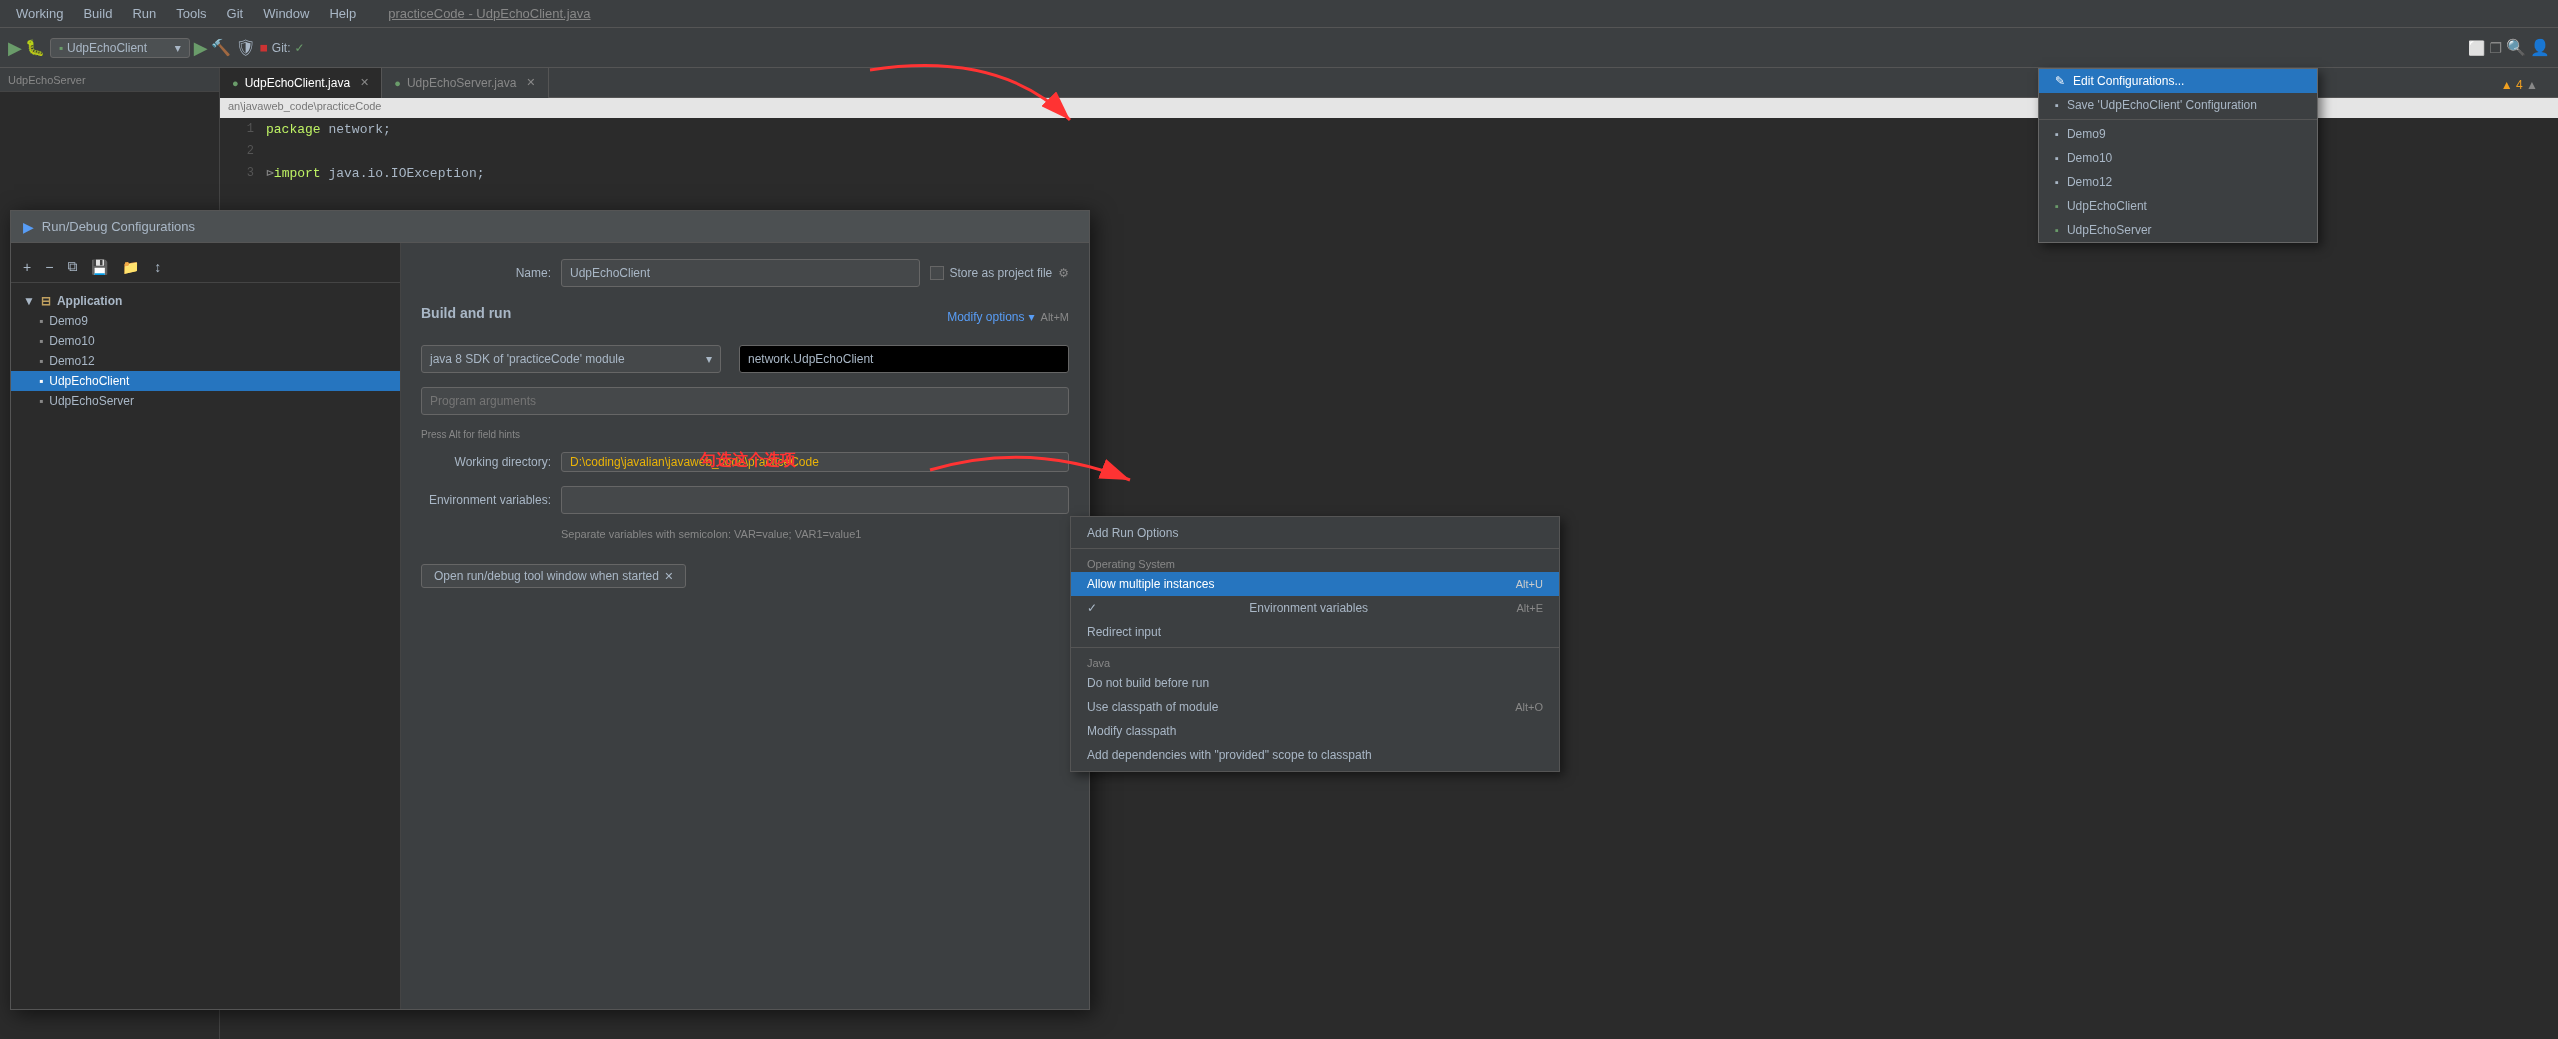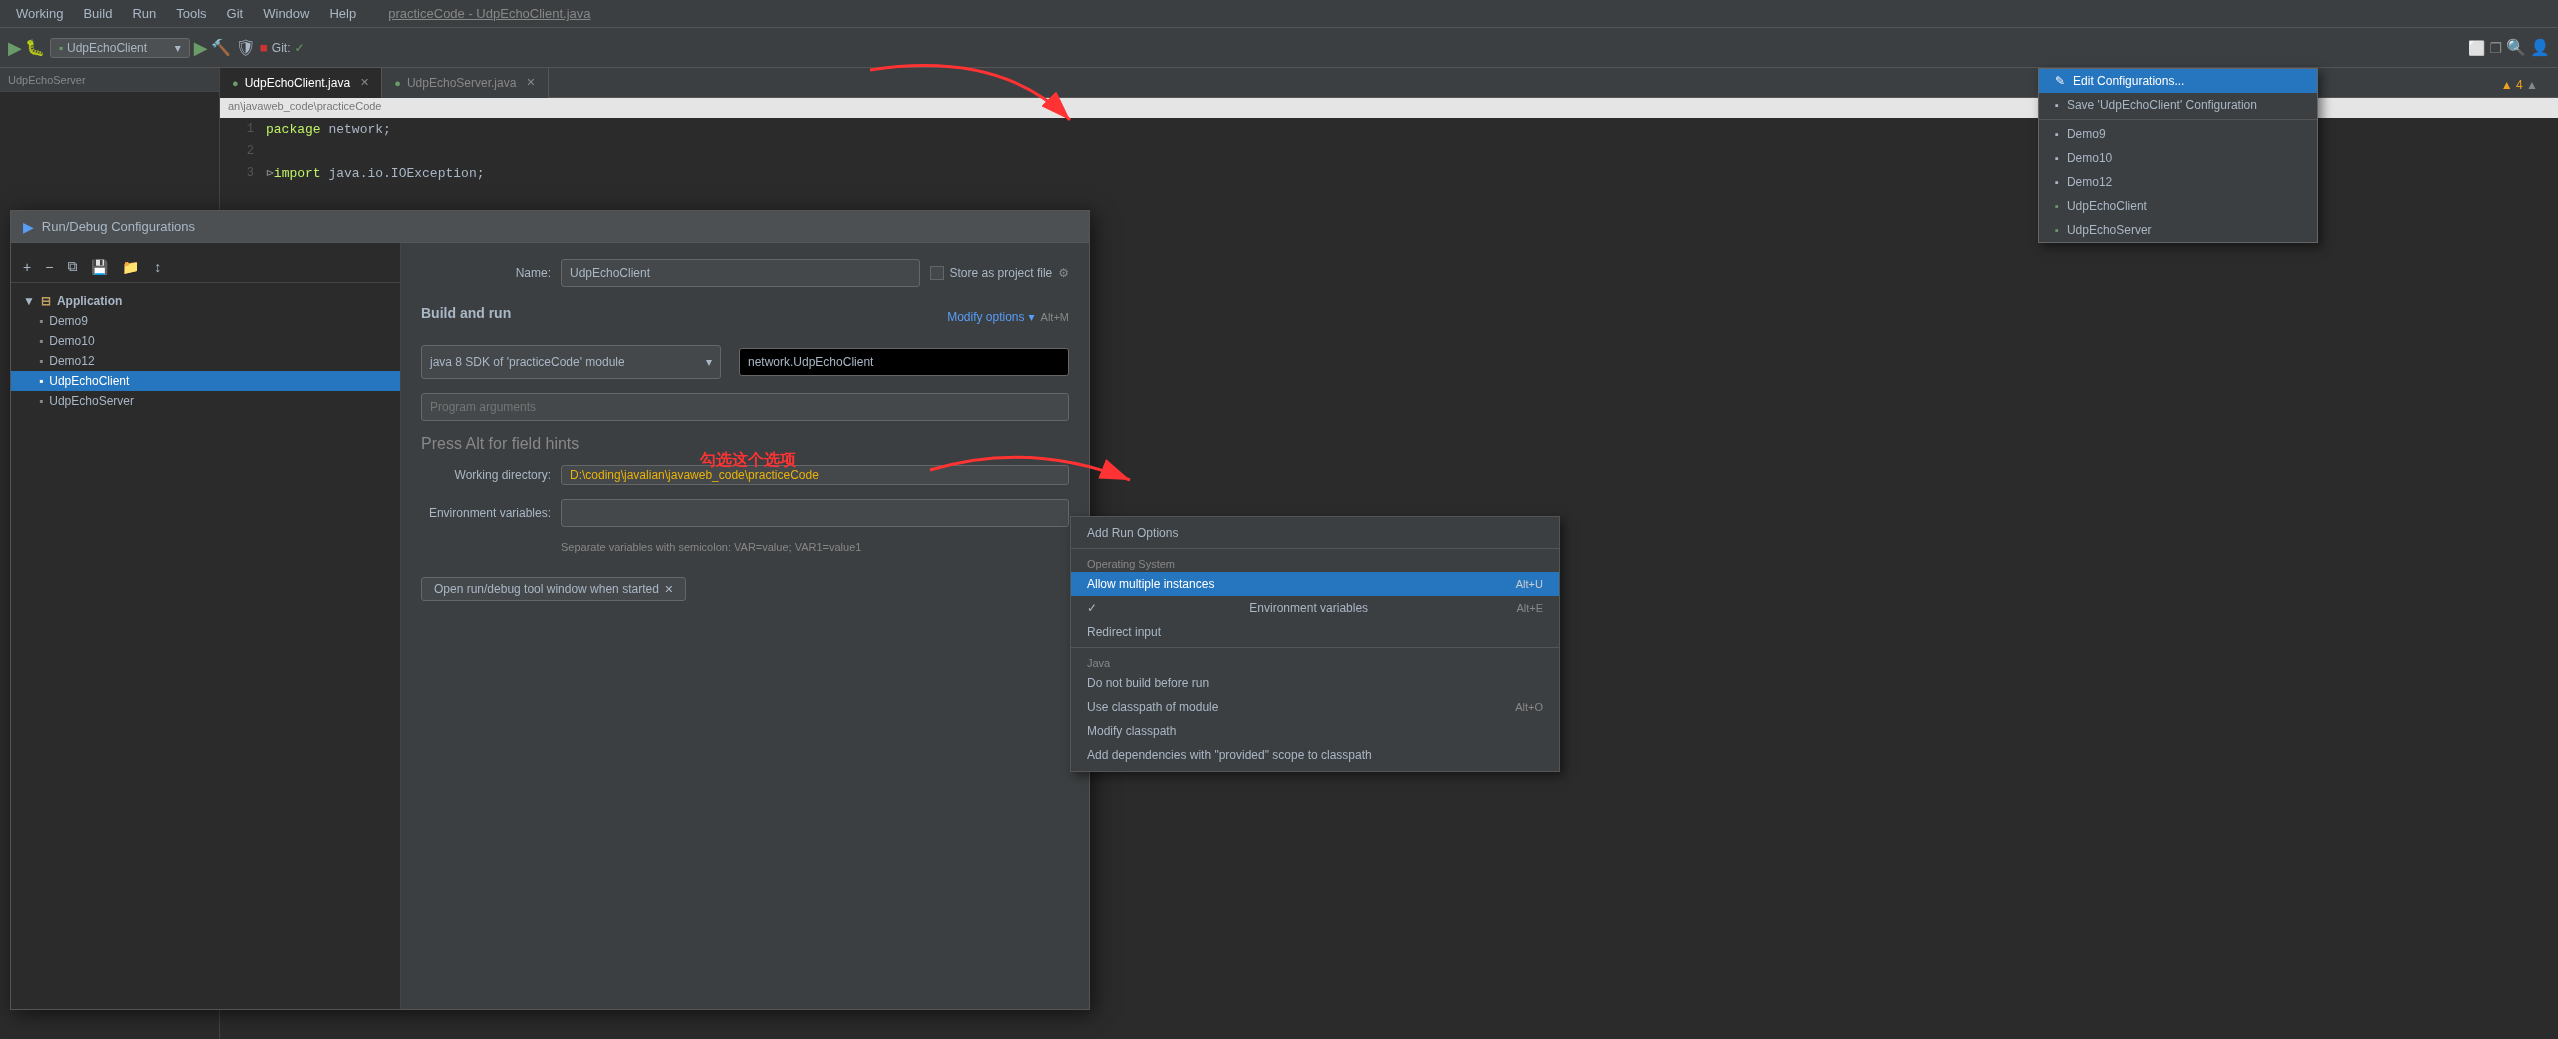--- a/index.html
+++ b/index.html
@@ -292,21 +292,21 @@
       align-items: center;
       gap: 4px;
     }
     .sdk-select {
       background: #45484a;
       border: 1px solid #666;
       border-radius: 3px;
       padding: 8px 8px;
       color: #a9b7c6;
       font-size: 12px;
-      height: 34px;
+      height: 28px;
       min-width: 300px;
       display: flex;
       align-items: center;
       gap: 4px;
       cursor: pointer;
     }
     .main-class-input {
       background: #000000;
       border: 1px solid #666;
       border-radius: 3px;
@@ -321,21 +321,21 @@
       border: 1px solid #666;
       border-radius: 3px;
       padding: 4px 8px;
       color: #666;
       font-size: 12px;
       height: 28px;
       width: 100%;
     }
     .hint-text {
       color: #888;
-      font-size: 16px;
+      font-size: 10px;
       margin-top: 2px;
       margin-left: 140px;
     }
     .dir-input {
       flex: 1;
       background: #45484a;
       border: 1px solid #666;
       border-radius: 3px;
       padding: 4px 8px;
       color: #eab308;

